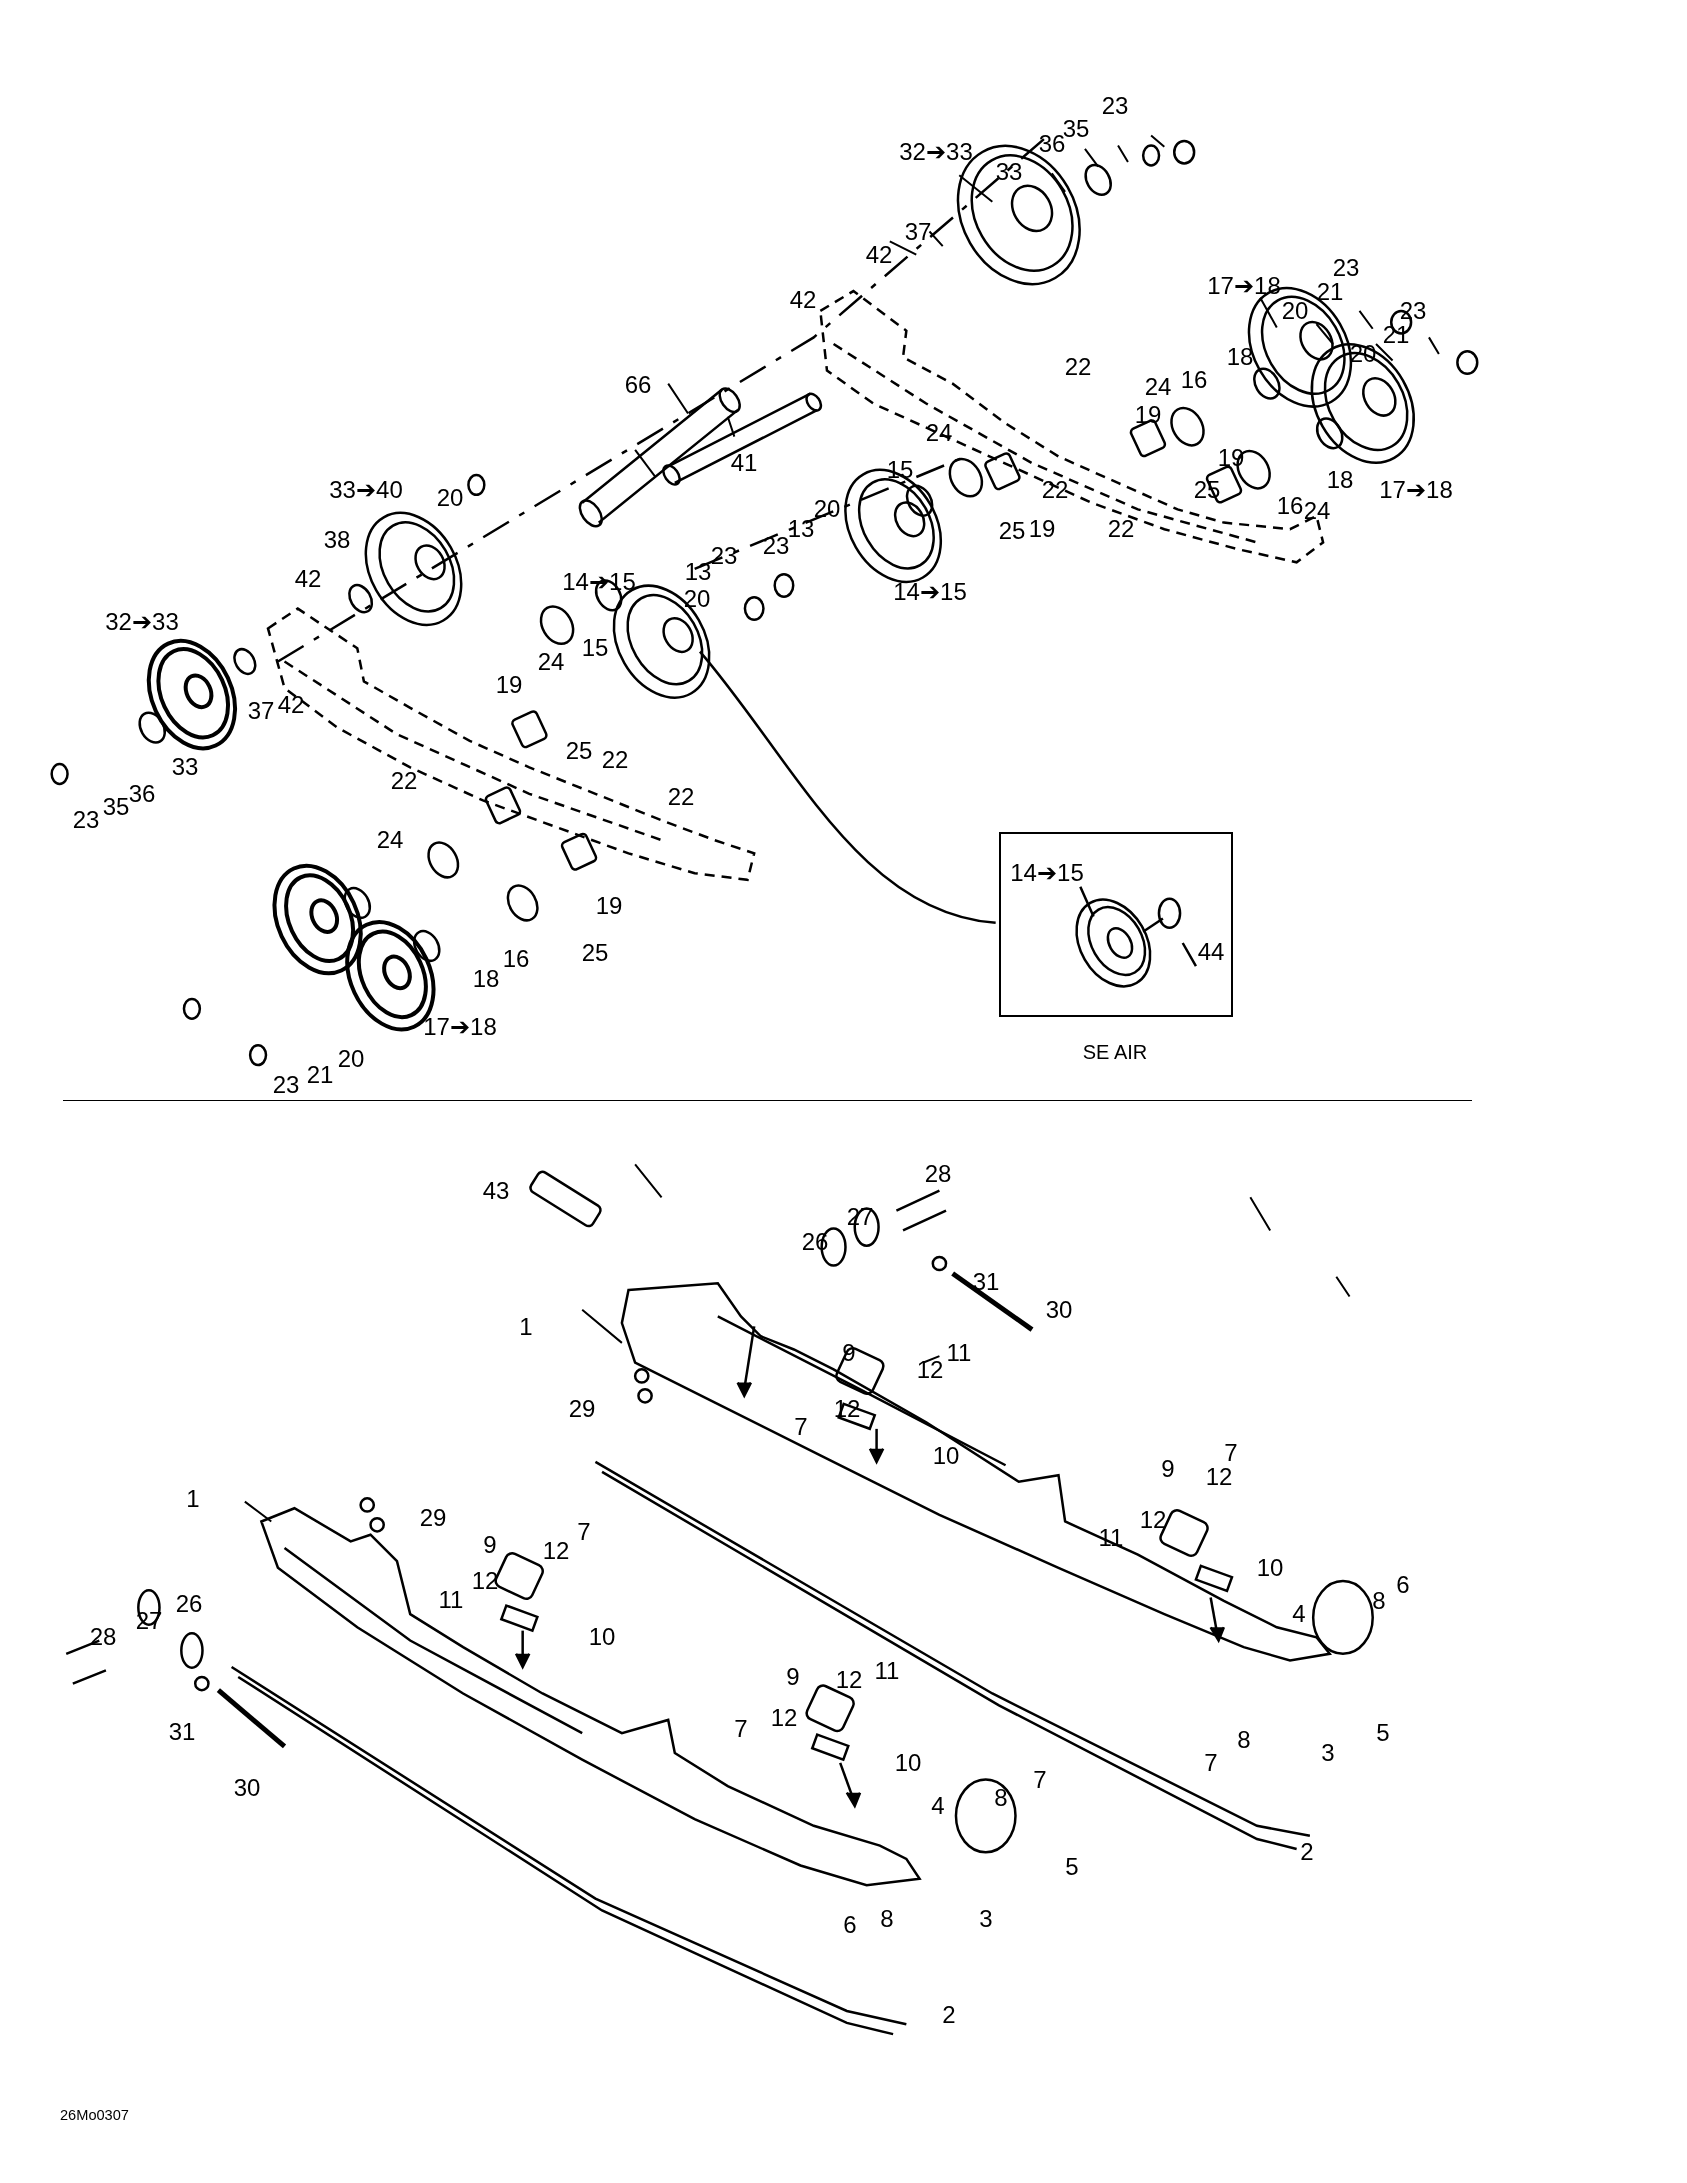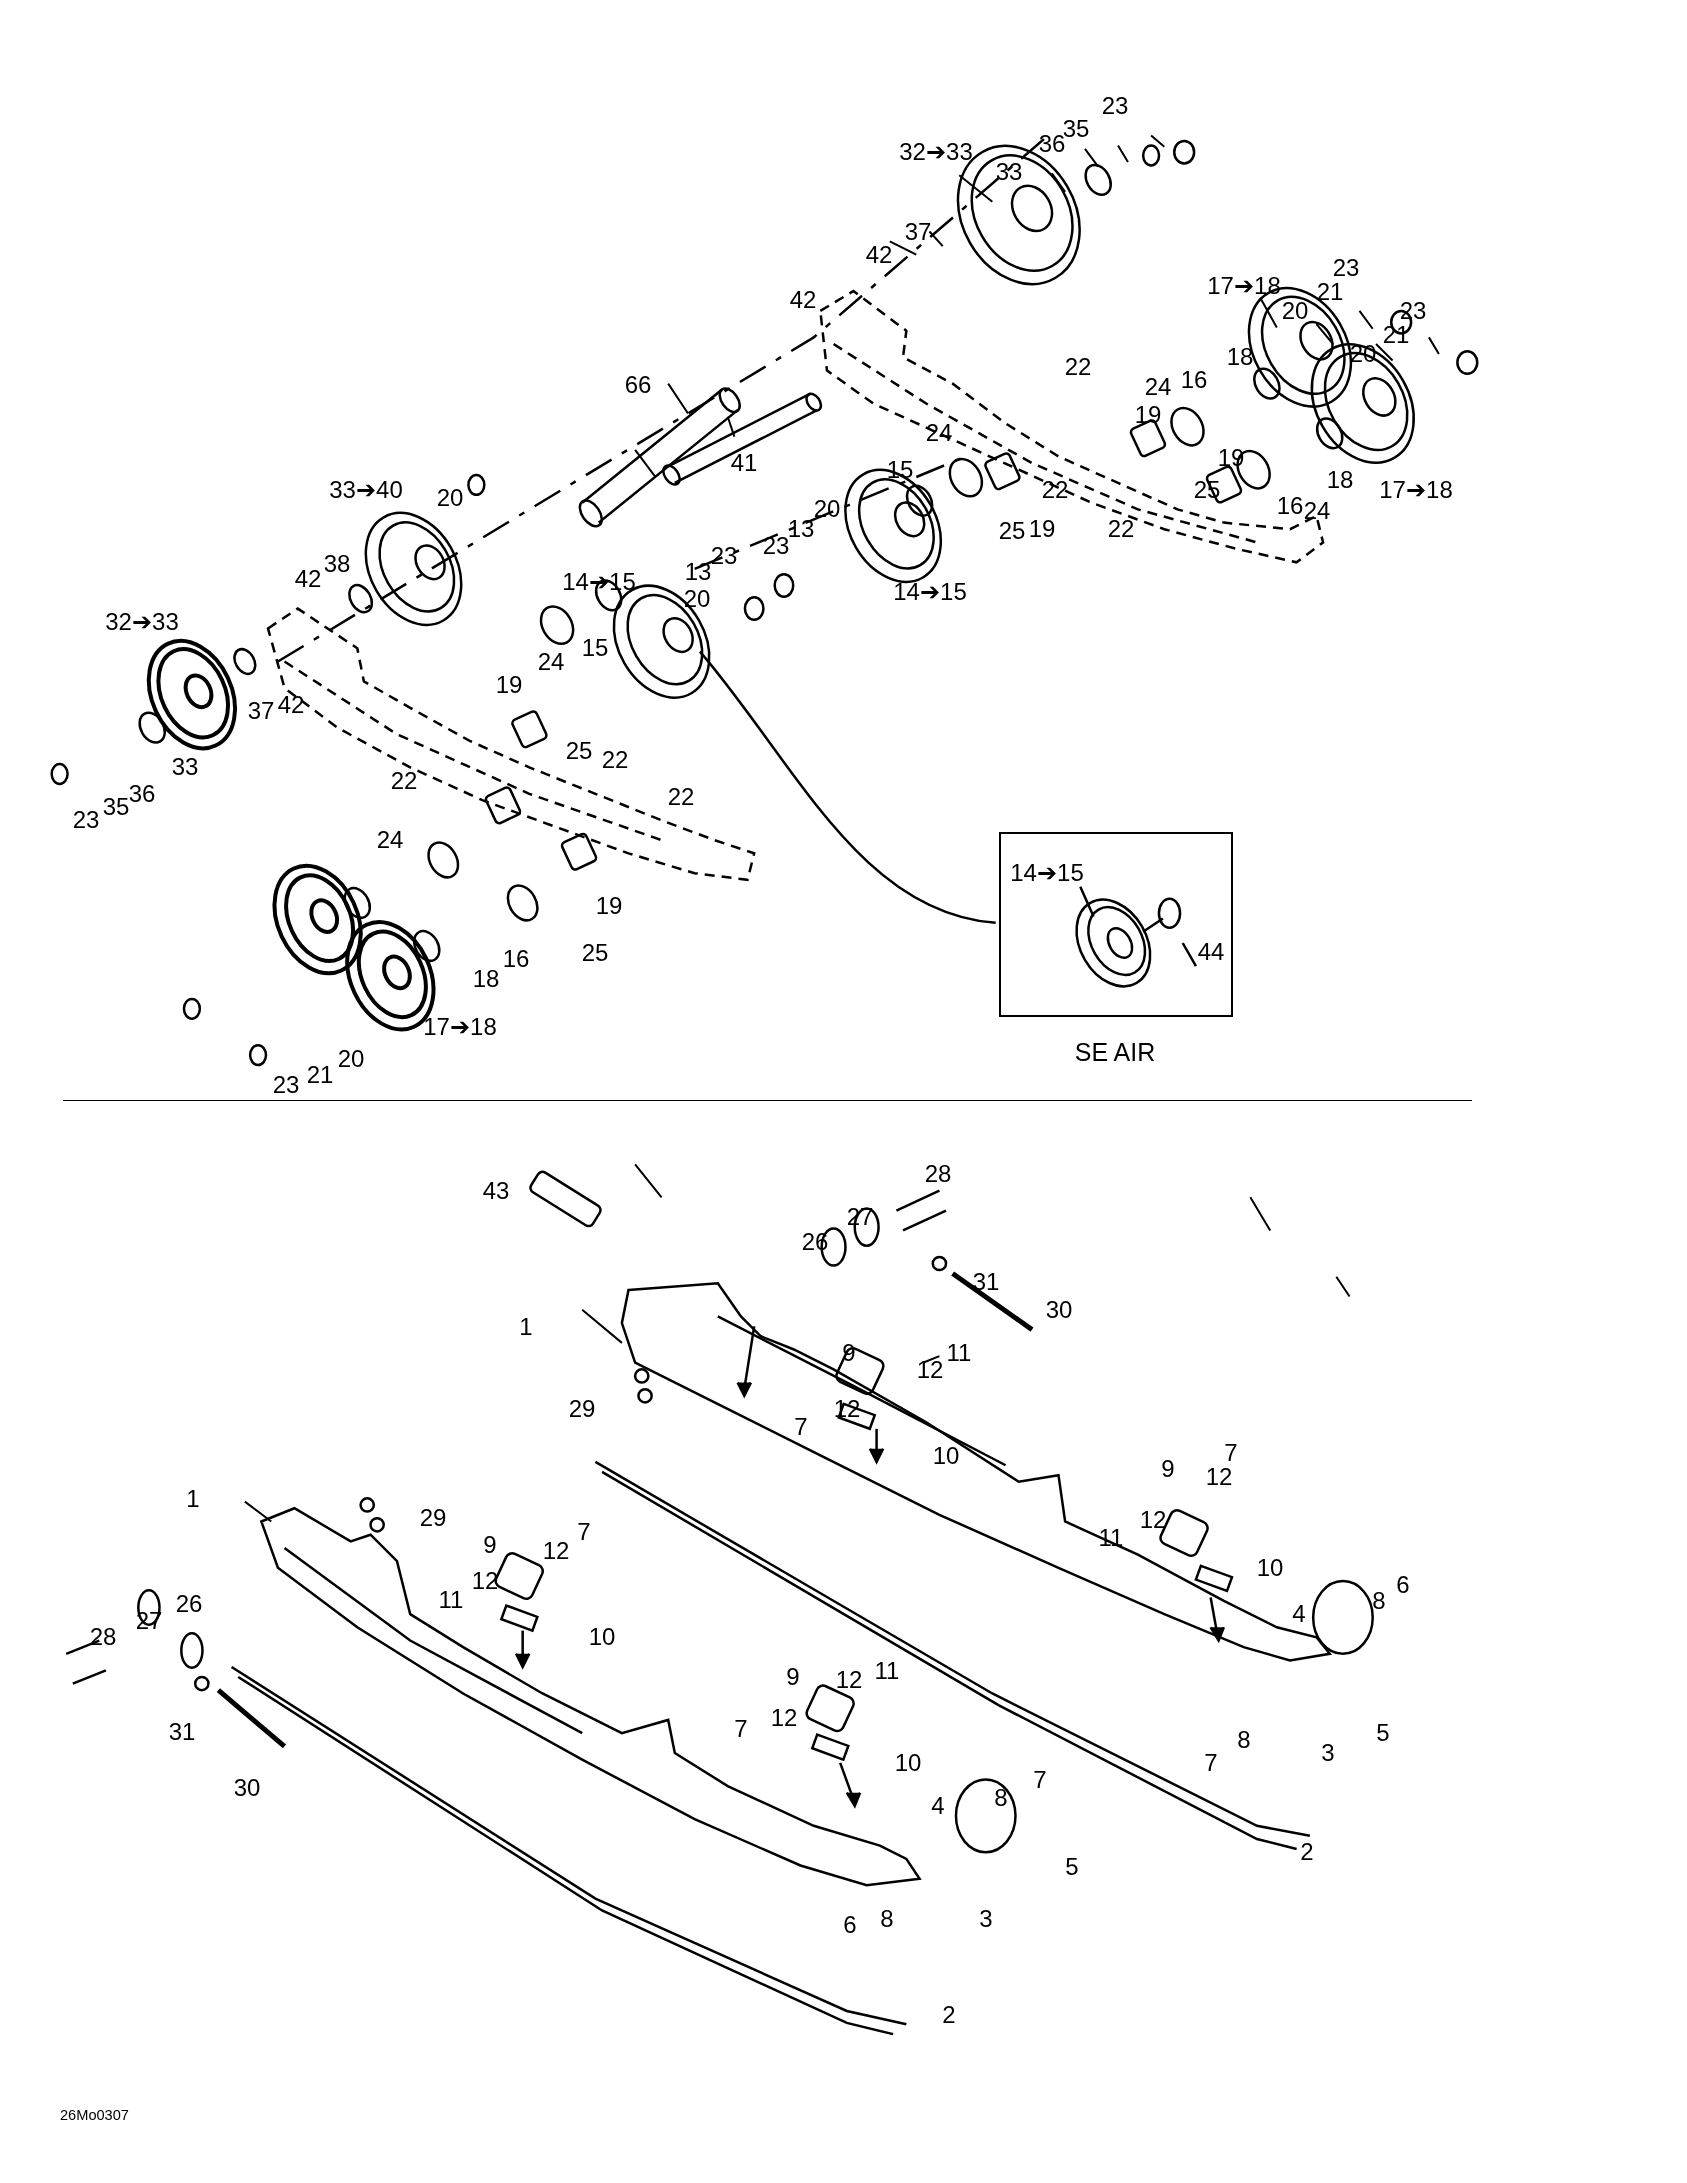--- a/index.html
+++ b/index.html
@@ -1,19 +1,19 @@
 <!DOCTYPE html>
 <html style="font-size:10.6px"><head>
 <meta charset="utf-8">
 <style>
   html, body { margin:0; padding:0; background:#ffffff; }
   body { width:1687px; height:2183px; position:relative; overflow:hidden; font-family:"Liberation Sans", sans-serif; color:#000; }
   #art { position:absolute; left:0; top:0; width:1687px; height:2183px; }
   .lbl { position:absolute; font-size:24px; line-height:24px; white-space:nowrap; color:#000; transform:translate(-50%,-50%); }
-  .caption { position:absolute; font-size:25px; transform:translate(-50%,-50%);text-align:center; }
+  .caption { position:absolute; font-size:20px; transform:translate(-50%,-50%);text-align:center; }
   .fig-code { position:absolute; left:60px; top:2107px; font-size:14.6px; }
   .inset { position:absolute; left:999px; top:832px; width:234px; height:185px; border:2px solid #000; box-sizing:border-box; }
   .divider { position:absolute; left:63px; top:1100px; width:1409px; height:0; border-top:1.3px solid #000; }
   svg * { vector-effect: non-scaling-stroke; }
 </style>
 </head>
 <body>
 
 <svg id="art" viewBox="0 0 2550 3300" xmlns="http://www.w3.org/2000/svg" fill="none" stroke="#000" stroke-width="2.5">
 
@@ -238,21 +238,21 @@
   <span class="lbl" style="left:1340px;top:480px">18</span>
   <span class="lbl" style="left:1416px;top:490px">17➔18</span>
   <span class="lbl" style="left:638px;top:385px">66</span>
   <span class="lbl" style="left:744px;top:463px">41</span>
   <span class="lbl" style="left:939px;top:433px">24</span>
   <span class="lbl" style="left:900px;top:470px">15</span>
   <span class="lbl" style="left:1042px;top:529px">19</span>
   <span class="lbl" style="left:1012px;top:531px">25</span>
   <span class="lbl" style="left:366px;top:490px">33➔40</span>
   <span class="lbl" style="left:450px;top:498px">20</span>
-  <span class="lbl" style="left:337px;top:564px">38</span>
+  <span class="lbl" style="left:337px;top:540px">38</span>
   <span class="lbl" style="left:308px;top:579px">42</span>
   <span class="lbl" style="left:827px;top:509px">20</span>
   <span class="lbl" style="left:801px;top:529px">13</span>
   <span class="lbl" style="left:776px;top:546px">23</span>
   <span class="lbl" style="left:930px;top:592px">14➔15</span>
   <span class="lbl" style="left:599px;top:582px">14➔15</span>
   <span class="lbl" style="left:697px;top:599px">20</span>
   <span class="lbl" style="left:698px;top:572px">13</span>
   <span class="lbl" style="left:724px;top:556px">23</span>
   <span class="lbl" style="left:142px;top:622px">32➔33</span>

